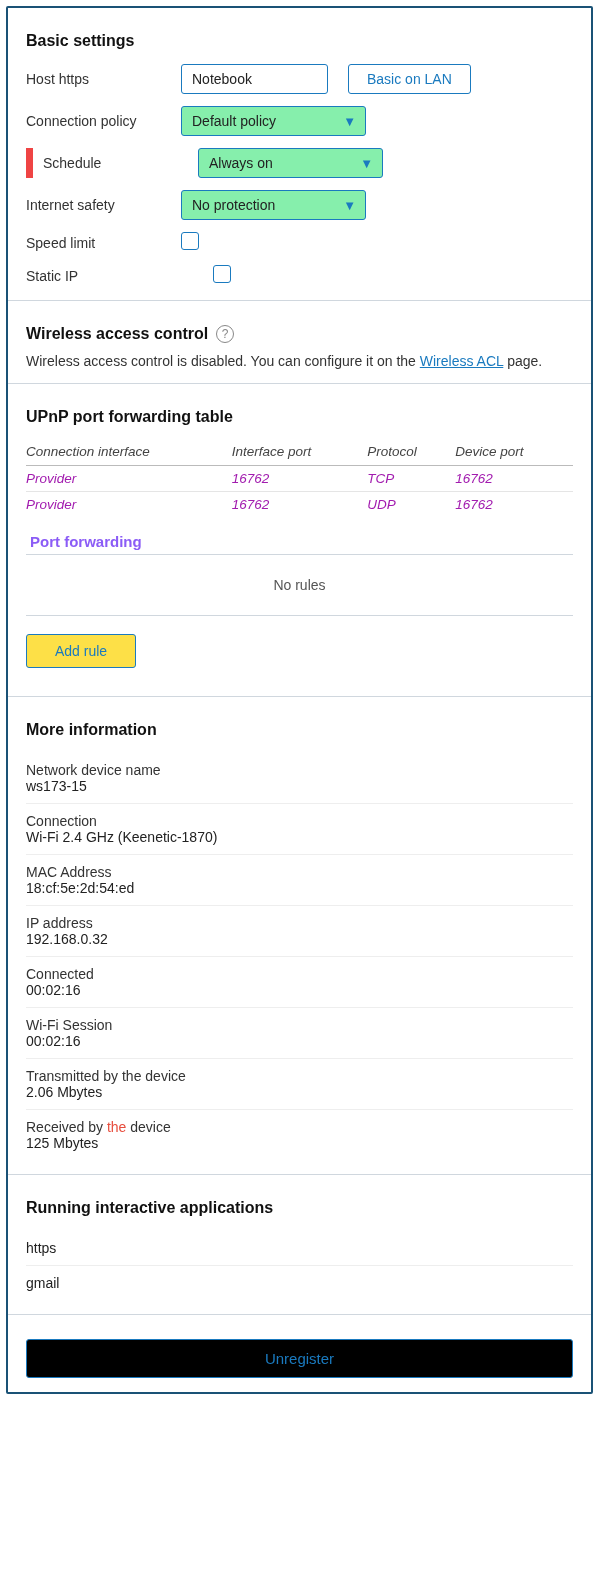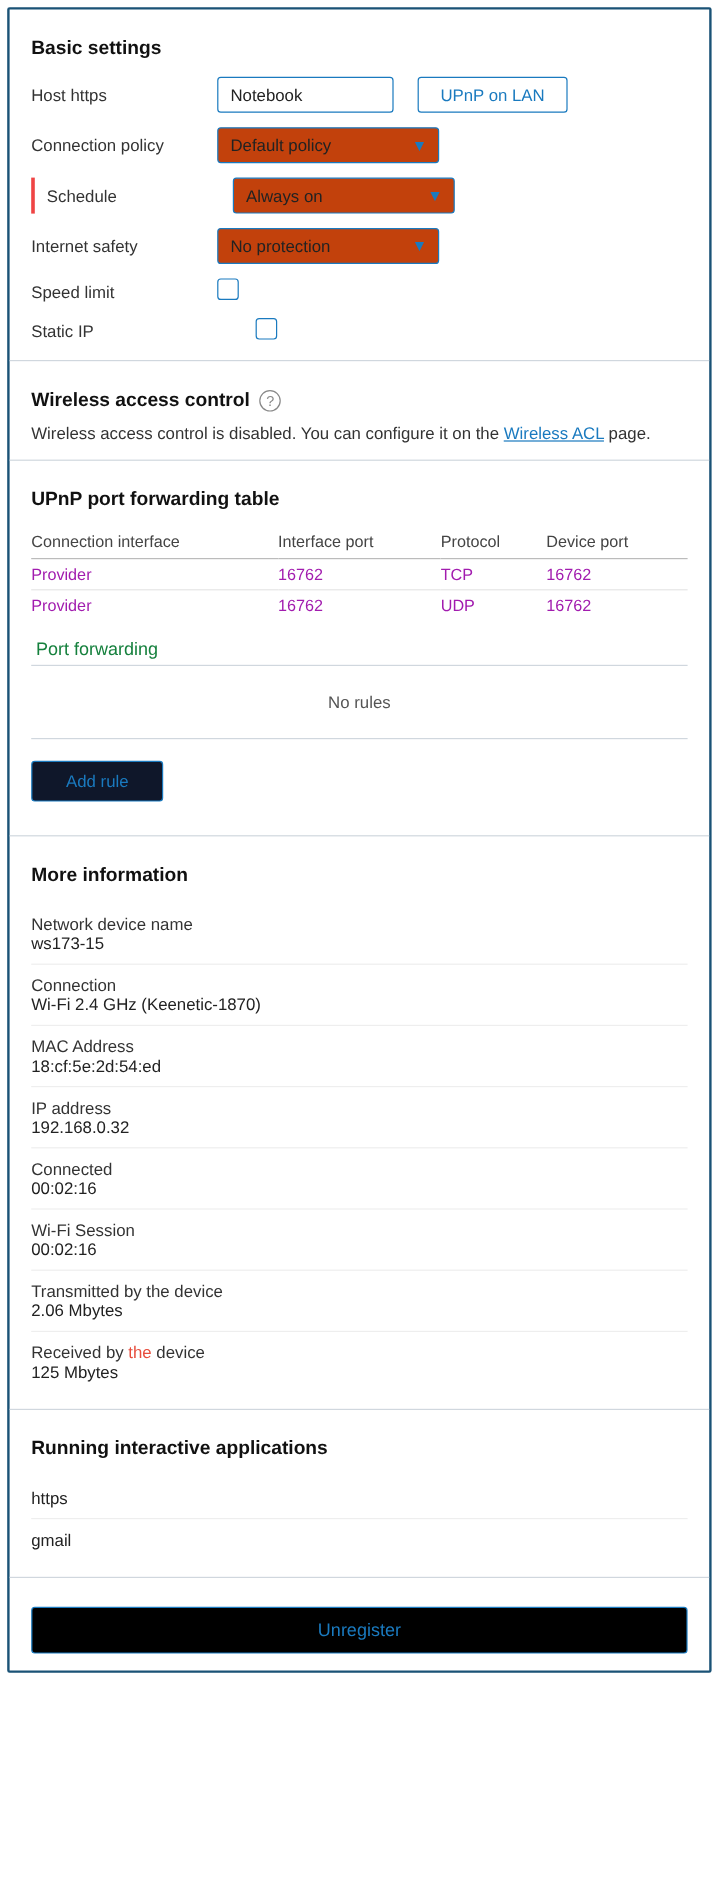--- a/index.html
+++ b/index.html
@@ -73,21 +73,21 @@
       display: inline-block;
     }
     .select-wrap select {
       appearance: none;
       -webkit-appearance: none;
       border: 1.5px solid #1a7abf;
       border-radius: 3px;
       padding: 6px 32px 6px 10px;
       font-size: 14px;
       color: #222;
-      background: #c2410c;
+      background: #86efac;
       cursor: pointer;
       outline: none;
       min-width: 185px;
     }
     .select-wrap .chevron {
       position: absolute;
       right: 10px;
       top: 50%;
       transform: translateY(-50%);
       pointer-events: none;
@@ -105,56 +105,57 @@
       cursor: pointer;
     }
     
     .table-wrap {
       width: 100%;
     }
     table {
       width: 100%;
       border-collapse: collapse;
       font-size: 13.5px;
+      font-style: italic;
     }
     table th {
       text-align: left;
       font-weight: normal;
       color: #444;
       padding: 4px 6px 6px 0;
       border-bottom: 1px solid #bbb;
     }
     table td {
       padding: 5px 6px 5px 0;
       color: #a21caf;
       border-bottom: 1px solid #e5e5e5;
     }
     table tr:last-child td {
       border-bottom: none;
     }
     .port-forward-title {
       font-size: 15px;
-      font-weight: normal;
-      color: #15803d;
+      font-weight: bold;
+      color: #8b5cf6;
       margin-bottom: 4px;
       padding-left: 4px;
     }
     .no-rules-row {
       text-align: center;
       color: #555;
       padding: 22px 0 22px 0;
       border-top: 1px solid #d0d7de;
       border-bottom: 1px solid #d0d7de;
     }
     .add-rule-row {
       padding: 18px 0 14px 0;
     }
     .btn-add-rule {
       border: 1.5px solid #1a7abf;
-      background: #0f172a;
+      background: #fde047;
       color: #1a7abf;
       padding: 8px 28px;
       border-radius: 3px;
       font-size: 14px;
       cursor: pointer;
     }
     
     .more-info-row {
       display: flex;
       align-items: flex-start;
@@ -228,39 +229,39 @@
 
 <div class="outer">
 
   <div class="section">
     <div class="section-title">Basic settings</div>
 
     <div class="host-row">
       <div class="field-label">Host https</div>
       <div style="display:flex;align-items:center;gap:10px;">
         <input type="text" value="Notebook" style="">
-        <button class="btn-wake">UPnP on LAN</button>
+        <button class="btn-wake">Basic on LAN</button>
       </div>
     </div>
 
     <div class="field-row">
       <div class="field-label">Connection policy</div>
       <div class="field-value">
         <div class="select-wrap">
           <select>
             <option>Default policy</option>
             <option>Custom policy</option>
           </select>
           <span class="chevron">▼</span>
         </div>
       </div>
     </div>
 
     <div style="margin-bottom:12px; display:flex; align-items:center;">
-      <div style="border-left:3px solid #ef4444; padding-left:10px; display:flex; align-items:center; width:100%;">
+      <div style="border-left:7px solid #ef4444; padding-left:10px; display:flex; align-items:center; width:100%;">
         <div class="field-label">Schedule</div>
         <div class="select-wrap">
           <select>
             <option>Always on</option>
             <option>Custom schedule</option>
           </select>
           <span class="chevron">▼</span>
         </div>
       </div>
     </div>

